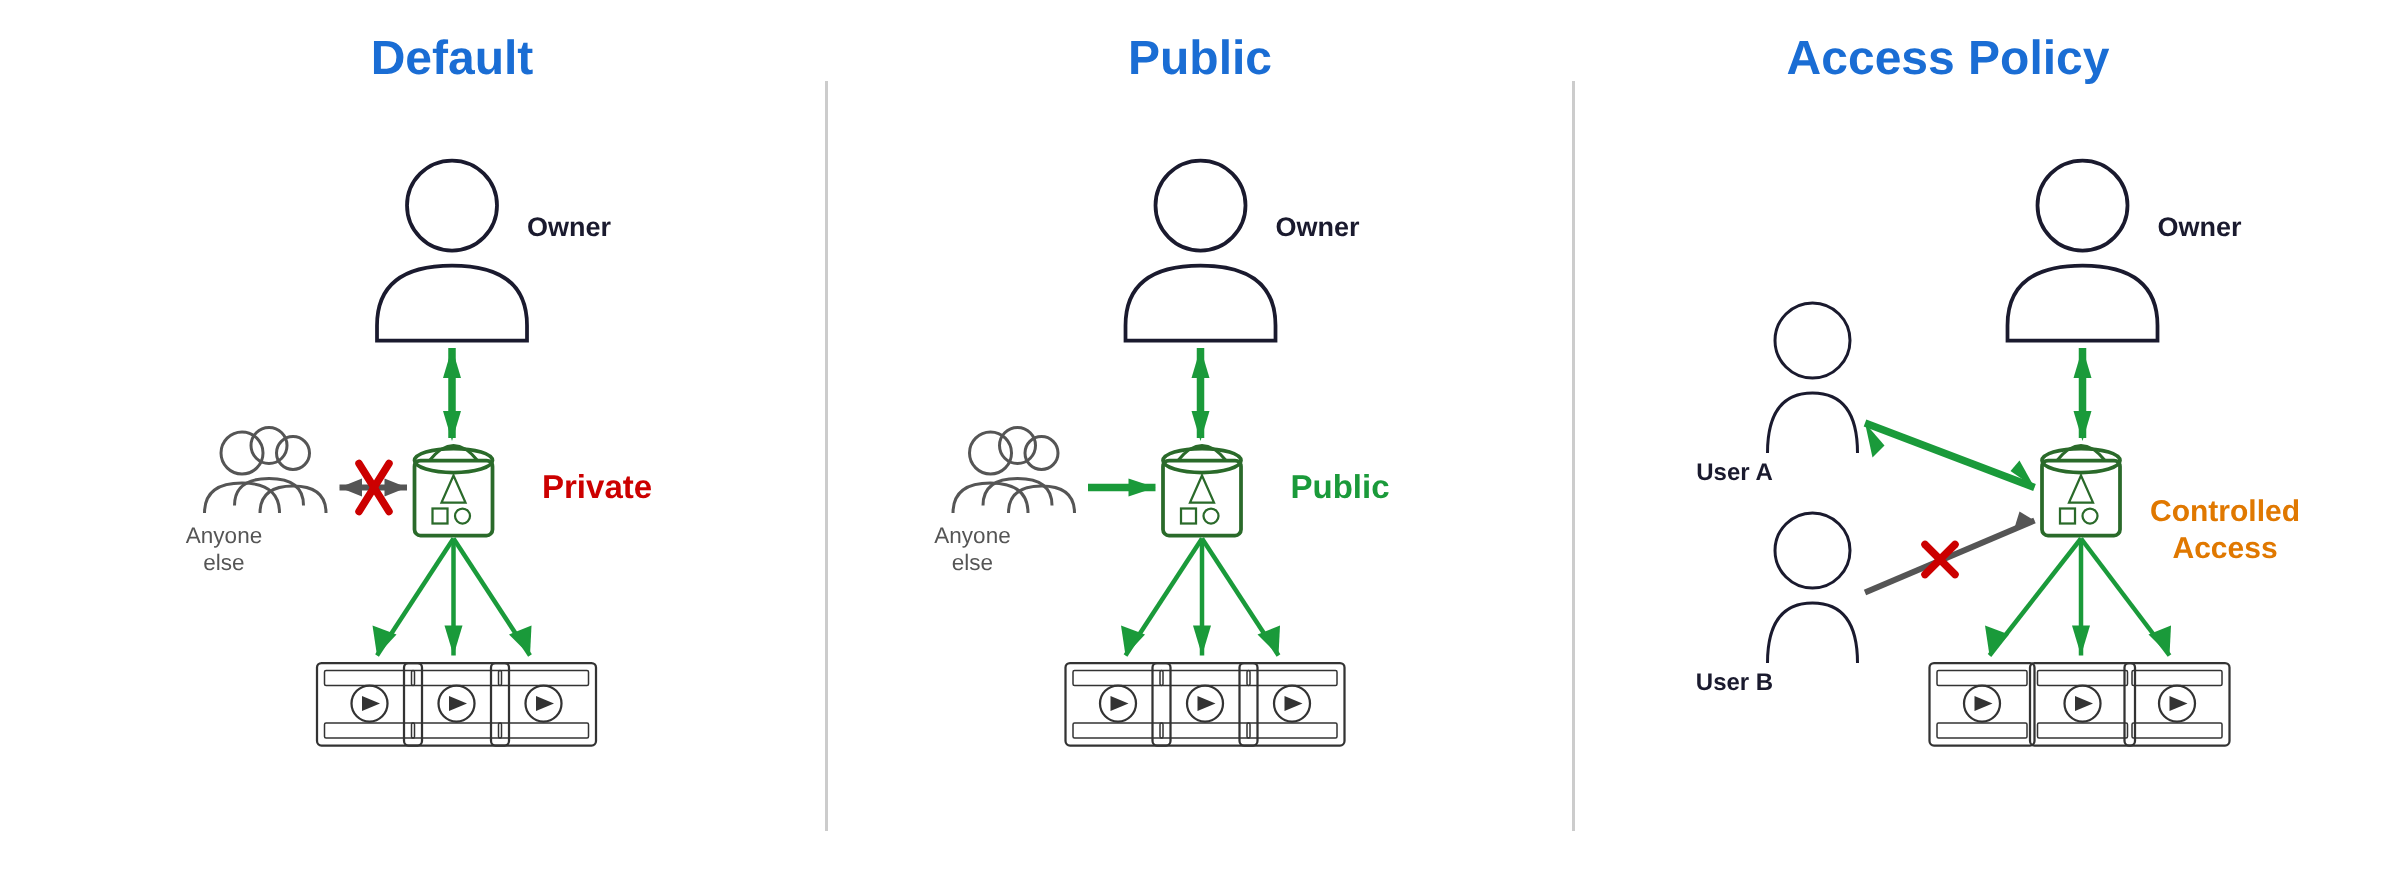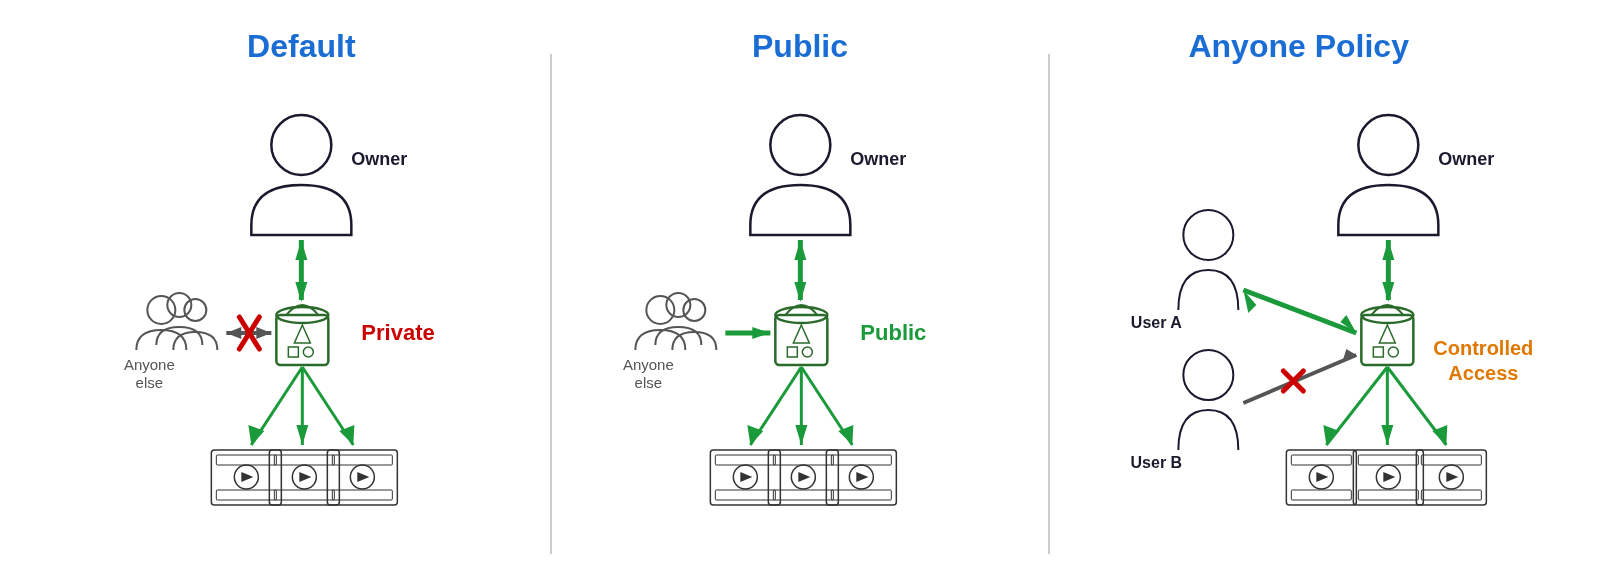--- a/index.html
+++ b/index.html
@@ -9,21 +9,21 @@
       width: 1600px;
       height: 588px;
       overflow: hidden;
       display: flex;
       align-items: center;
       justify-content: center;
     }
     .diagram-container {
       display: flex;
       flex-direction: row;
-      align-items: flex-end;
+      align-items: flex-start;
       justify-content: center;
       width: 100%;
       height: 100%;
       padding: 20px 53px;
       gap: 0;
     }
     .section {
       display: flex;
       flex-direction: column;
       align-items: center;
@@ -211,21 +211,21 @@
         <rect x="5" y="40" width="60" height="10" rx="1" stroke="#333" stroke-width="1" fill="none"></rect>
         <circle cx="35" cy="27" r="12" stroke="#333" stroke-width="1.5" fill="none"></circle>
         <polygon points="30,22 30,32 42,27" fill="#333"></polygon>
       </g>
     </svg>
   </div>
 
   <div class="section-divider"></div>
 
   <div class="section">
-    <div class="section-title">Anyone Policy</div>
+    <div class="section-title">Access Policy</div>
     <svg class="diagram-svg" viewBox="0 0 440 490">
 
       <g>
         <circle cx="310" cy="70" r="30" stroke="#1a1a2e" stroke-width="2.5" fill="none"></circle>
         <path d="M260,150 Q260,110 310,110 Q360,110 360,150 L360,160 L260,160 Z" stroke="#1a1a2e" stroke-width="2.5" fill="none"></path>
       </g>
       <text x="360" y="90" font-size="18" font-weight="bold" fill="#1a1a2e">Owner</text>
 
       <g transform="translate(283,230)">
         <rect x="0" y="10" width="52" height="50" rx="4" stroke="#2a6a2a" stroke-width="2.5" fill="none"></rect>

